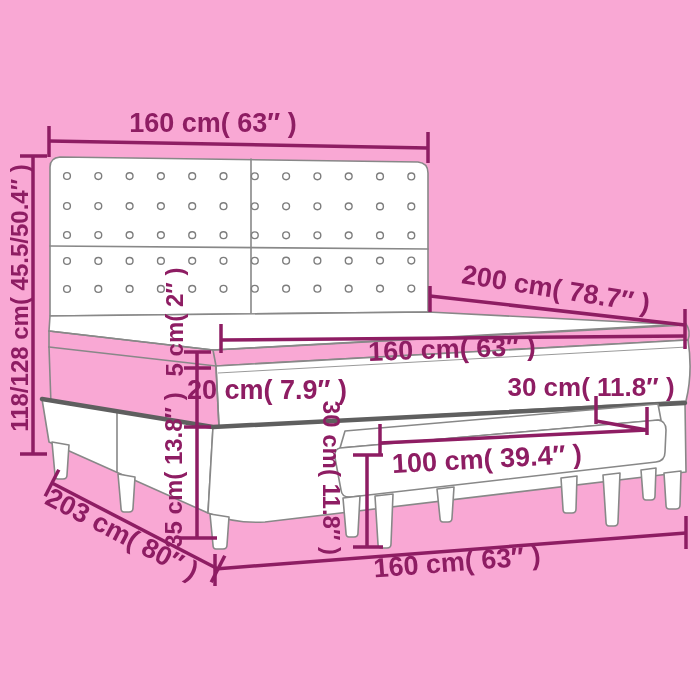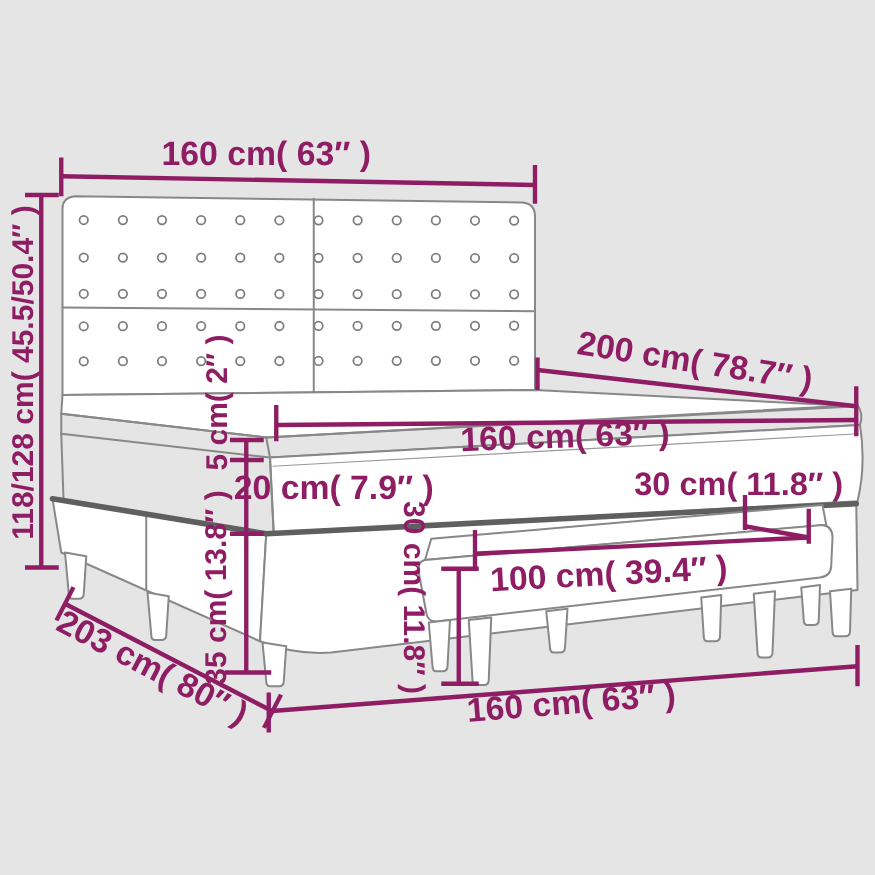--- a/index.html
+++ b/index.html
@@ -1,16 +1,16 @@
 <!DOCTYPE html>
 <html><head>
 <meta charset="utf-8">
 <style>
   html,body{margin:0;padding:0;background:#fff;}
-  .stage{position:relative;width:700px;height:700px;background:#e5e5e5;overflow:hidden;
+  .stage{position:relative;width:700px;height:700px;background:#f9a8d4;overflow:hidden;
          font-family:"Liberation Sans",sans-serif;}
   svg{display:block;}
   .outline{stroke:#888888;stroke-width:1.6;fill:none;stroke-linejoin:round;stroke-linecap:round;}
   .outline-fill{stroke:#888888;stroke-width:1.6;fill:#ffffff;stroke-linejoin:round;stroke-linecap:round;}
   .outline-dark{stroke:#5f5f5f;stroke-width:4.5;fill:none;stroke-linejoin:round;stroke-linecap:round;}
   .thin{stroke:#9a9a9a;stroke-width:1;fill:none;}
   .btn{stroke:#7d7d7d;stroke-width:1.4;fill:#ffffff;}
   .dim{stroke:#8e1d63;stroke-width:3.5;fill:none;stroke-linecap:butt;}
   .dim-lbl{font-weight:700;font-size:27px;fill:#8e1d63;}
   .dim-lbl-sm{font-weight:700;font-size:24px;fill:#8e1d63;}

